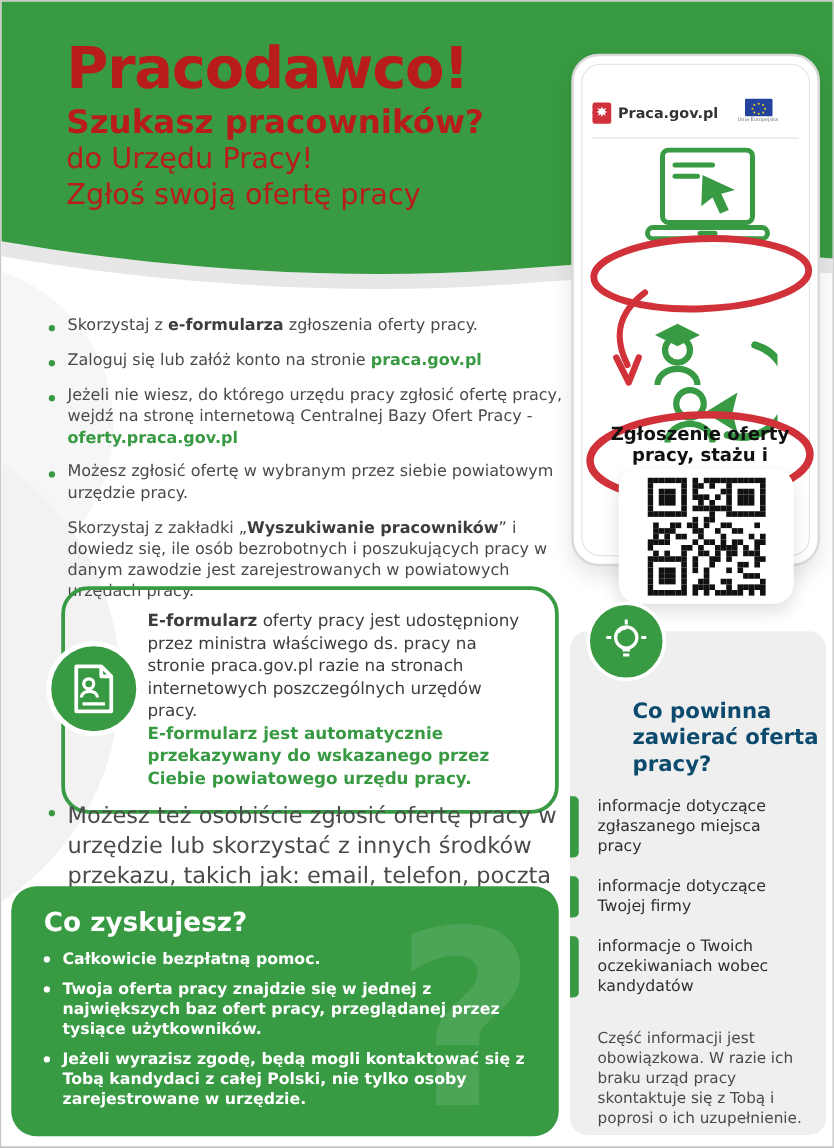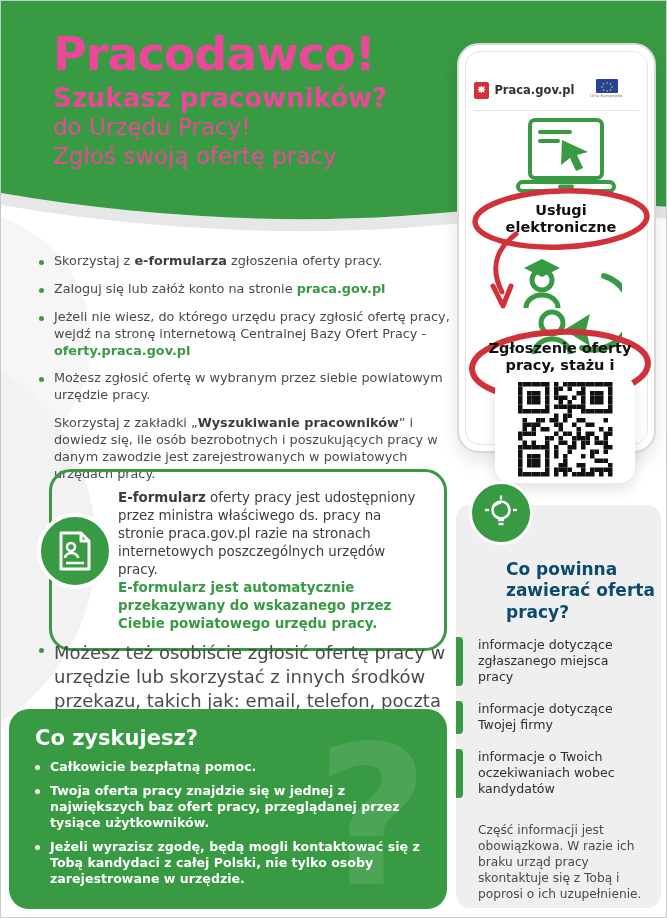--- a/index.html
+++ b/index.html
@@ -6,21 +6,21 @@
   .page{position:relative;width:667px;height:918px;background:#fff;overflow:hidden;
         border:1px solid #c9c9c9;box-sizing:border-box;margin:0 auto;
         font-family:"DejaVu Sans", sans-serif;color:#4a4a4a;}
   
   .bg-circle{position:absolute;border-radius:50%;background:#f2f2f2;z-index:0;}
   .bg-circle.c1{width:420px;height:420px;left:-325px;top:335px;}
   .bg-circle.c2{width:260px;height:260px;left:-170px;top:210px;background:#f6f6f6;}
 
   
   .header-curve{position:absolute;left:0;top:0;z-index:1;}
-  .header-text{position:absolute;left:52px;top:28px;z-index:2;color:#ec4899;}
+  .header-text{position:absolute;left:52px;top:28px;z-index:2;color:#b91c1c;}
   .header-text h1{margin:0;font-size:46px;line-height:1.1;font-weight:bold;letter-spacing:-1px;}
   .header-text h2{margin:4px 0 0;font-size:26px;line-height:1.15;font-weight:bold;}
   .header-text .h3line{font-size:23px;line-height:1.25;font-weight:normal;}
 
   
   .steps{position:absolute;left:38px;top:252px;width:412px;z-index:2;font-size:12.8px;line-height:1.32;}
   .bullet{display:flex;margin-bottom:11px;}
   .dot{flex:0 0 5px;width:5px;height:5px;border-radius:50%;background:#389a43;margin:7px 10px 0 0;}
   .bullet p{margin:0;}
   b.dark{color:#3d3d3d;}
@@ -215,21 +215,20 @@
           <path d="M48 22 L74 34 L63 37 L69 50 L62 53 L56 40 L47 47 Z" fill="#389a43"></path>
           <rect x="4" y="64" width="96" height="9" rx="4.5" fill="none" stroke="#389a43" stroke-width="4"></rect>
           <rect x="44" y="66.5" width="16" height="4" rx="2" fill="#389a43"></rect>
         </svg>
       </div>
 
       <div class="ellipse-group eg1">
         <svg viewBox="0 0 182 66">
           <ellipse cx="91" cy="33" rx="86" ry="28" fill="none" stroke="#d13239" stroke-width="5.5" transform="rotate(-2 91 33)"></ellipse>
         </svg>
-        <div class="badge-label">Usługi elektroniczne</div>
       </div>
 
       <svg class="red-arrow" width="42" height="82" viewBox="0 0 42 82">
         <path d="M34 6 C10 24 10 44 20 64" fill="none" stroke="#d13239" stroke-width="5" stroke-linecap="round"></path>
         <path d="M11 58 L21 78 L29 58" fill="none" stroke="#d13239" stroke-width="5" stroke-linecap="round" stroke-linejoin="round"></path>
       </svg>
 
       <div class="people-wrap">
         <svg width="104" height="126" viewBox="0 0 104 126">
           <path d="M6 18 L24 9 L42 18 L24 27 Z" fill="#389a43"></path>

